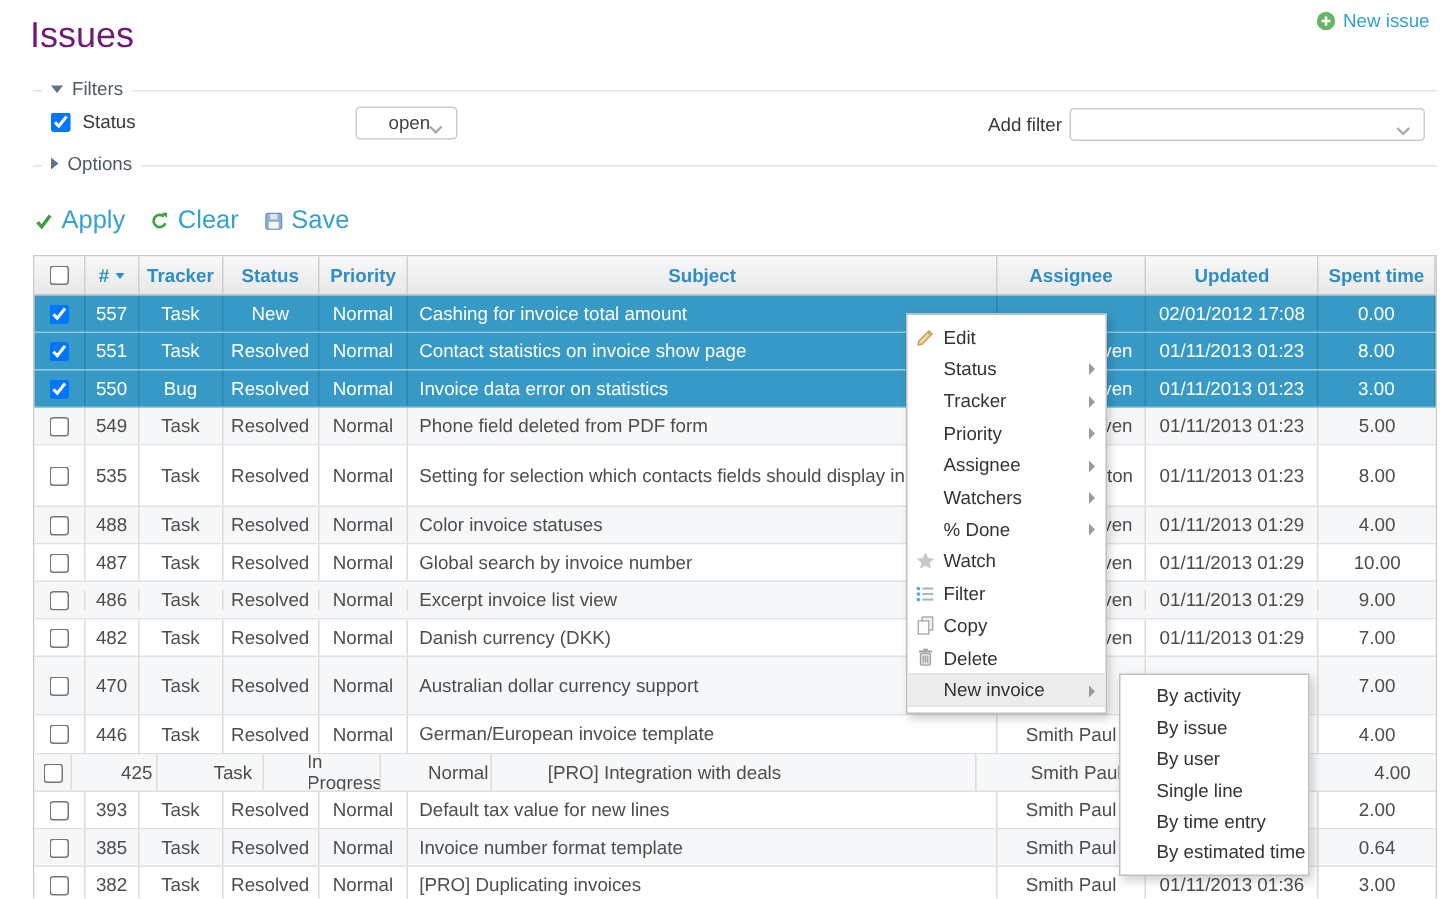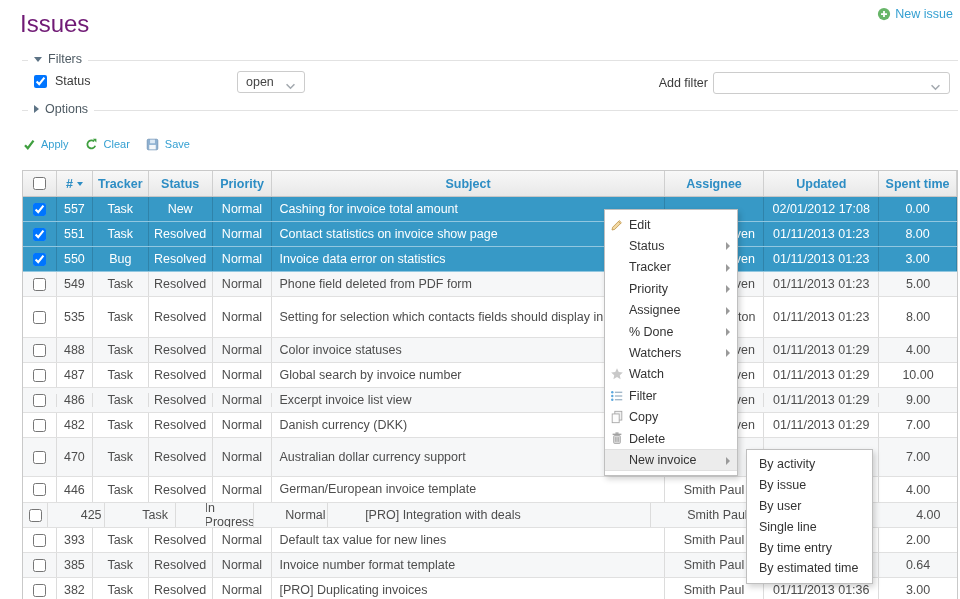--- a/index.html
+++ b/index.html
@@ -16,28 +16,28 @@
   .hline{position:absolute;left:22px;width:936px;height:1px;background:#e2e2e2;}
   .legend{position:absolute;background:#fff;padding:0 6px;display:flex;align-items:center;gap:6px;
           color:#4d5a63;font-size:12.5px;cursor:pointer;}
   .tri-down{width:0;height:0;border-top:5px solid #5d7385;border-left:4px solid transparent;border-right:4px solid transparent;}
   .tri-right{width:0;height:0;border-left:5px solid #5d7385;border-top:4px solid transparent;border-bottom:4px solid transparent;}
 
   .filter-status{position:absolute;left:34px;top:74px;display:flex;align-items:center;gap:8px;color:#3a3a3a;}
   input[type=checkbox]{width:13px;height:13px;margin:0;}
   .select{position:relative;background:#fff;border:1px solid #ccc;border-radius:3px;height:22px;
           display:flex;align-items:center;color:#444;cursor:pointer;box-sizing:border-box;}
-  .op-select{position:absolute;left:237px;top:71px;width:68px;padding-left:8px;}
+  .op-select{position:absolute;left:237px;top:71px;width:68px;padding-left:21px;}
   .addfilter-label{position:absolute;left:646px;top:76px;width:62px;text-align:right;color:#3a3a3a;}
   .add-select{position:absolute;left:713px;top:72px;width:237px;}
   .chev{position:absolute;right:8px;top:7px;}
 
   
   .toolbar{position:absolute;left:22px;top:137px;display:flex;align-items:center;gap:16px;}
-  .tool-link{display:flex;align-items:center;gap:5px;color:#35a0d2;font-size:11px;cursor:pointer;}
+  .tool-link{display:flex;align-items:center;gap:5px;color:#35a0d2;font-size:17px;cursor:pointer;}
 
   
   .tbl{position:absolute;left:22px;top:170px;width:936px;border:1px solid #c9c9c9;box-sizing:border-box;}
   .trow{display:flex;box-sizing:border-box;}
   .cell{box-sizing:border-box;border-right:1px solid #dcdcdc;display:flex;align-items:center;
         justify-content:center;color:#4d4d4d;overflow:hidden;}
   .cell:last-child{border-right:none;}
   .thead{height:26px;background:linear-gradient(#f8f8f8,#e8e8e8);border-bottom:1px solid #c6c6c6;}
   .thead .cell{color:#2d8dc4;font-weight:bold;border-right:1px solid #cfcfcf;}
   .sort-down{width:0;height:0;border-top:4px solid #2d8dc4;border-left:3.5px solid transparent;
@@ -53,21 +53,21 @@
        box-shadow:2px 3px 6px rgba(0,0,0,0.18);padding:4px 0;z-index:20;box-sizing:border-box;}
   .ctx-item{position:relative;height:21.4px;display:flex;align-items:center;padding-left:24px;
             color:#333;cursor:pointer;box-sizing:border-box;}
   .ctx-item.hl{background:#ececec;border-top:1px solid #e0e0e0;border-bottom:1px solid #e0e0e0;}
   .micon{display:inline-flex;width:14px;height:14px;align-items:center;justify-content:center;}
   .ctx-item .micon{position:absolute;left:5px;top:3.5px;}
   .sub-arrow{position:absolute;right:7px;top:7px;width:0;height:0;border-left:4px solid #9a9a9a;
              border-top:4px solid transparent;border-bottom:4px solid transparent;}
   .submenu{position:absolute;left:746px;top:449px;width:127px;background:#fff;border:1px solid #bfbfbf;
            box-shadow:2px 3px 6px rgba(0,0,0,0.18);padding:4px 0;z-index:21;box-sizing:border-box;}
-  .sub-item{height:20.8px;display:flex;align-items:center;padding-left:12px;color:#333;cursor:pointer;}
+  .sub-item{height:20.8px;display:flex;align-items:center;padding-left:24px;color:#333;cursor:pointer;}
 </style>
 </head>
 <body>
 
 <div class="page">
 
   <div class="title">Issues</div>
 
   <a class="new-issue">
     <span class="micon">
@@ -626,25 +626,25 @@
       </div>
       <div class="ctx-item">
         <span>Priority</span>
         <span class="sub-arrow"></span>
       </div>
       <div class="ctx-item">
         <span>Assignee</span>
         <span class="sub-arrow"></span>
       </div>
       <div class="ctx-item">
+        <span>Watchers</span>
+        <span class="sub-arrow"></span>
+      </div>
+      <div class="ctx-item">
         <span>% Done</span>
-        <span class="sub-arrow"></span>
-      </div>
-      <div class="ctx-item">
-        <span>Watchers</span>
         <span class="sub-arrow"></span>
       </div>
       <div class="ctx-item">
         <span class="micon">
           <svg viewBox="0 0 16 16" width="14" height="14">
             <path d="M8 1.4l2 4.3 4.7.5-3.5 3.1.9 4.6L8 11.5l-4.1 2.4.9-4.6L1.3 6.2 6 5.7z" fill="#c9c9c9"></path>
           </svg>
         </span>
         <span>Watch</span>
       </div>

